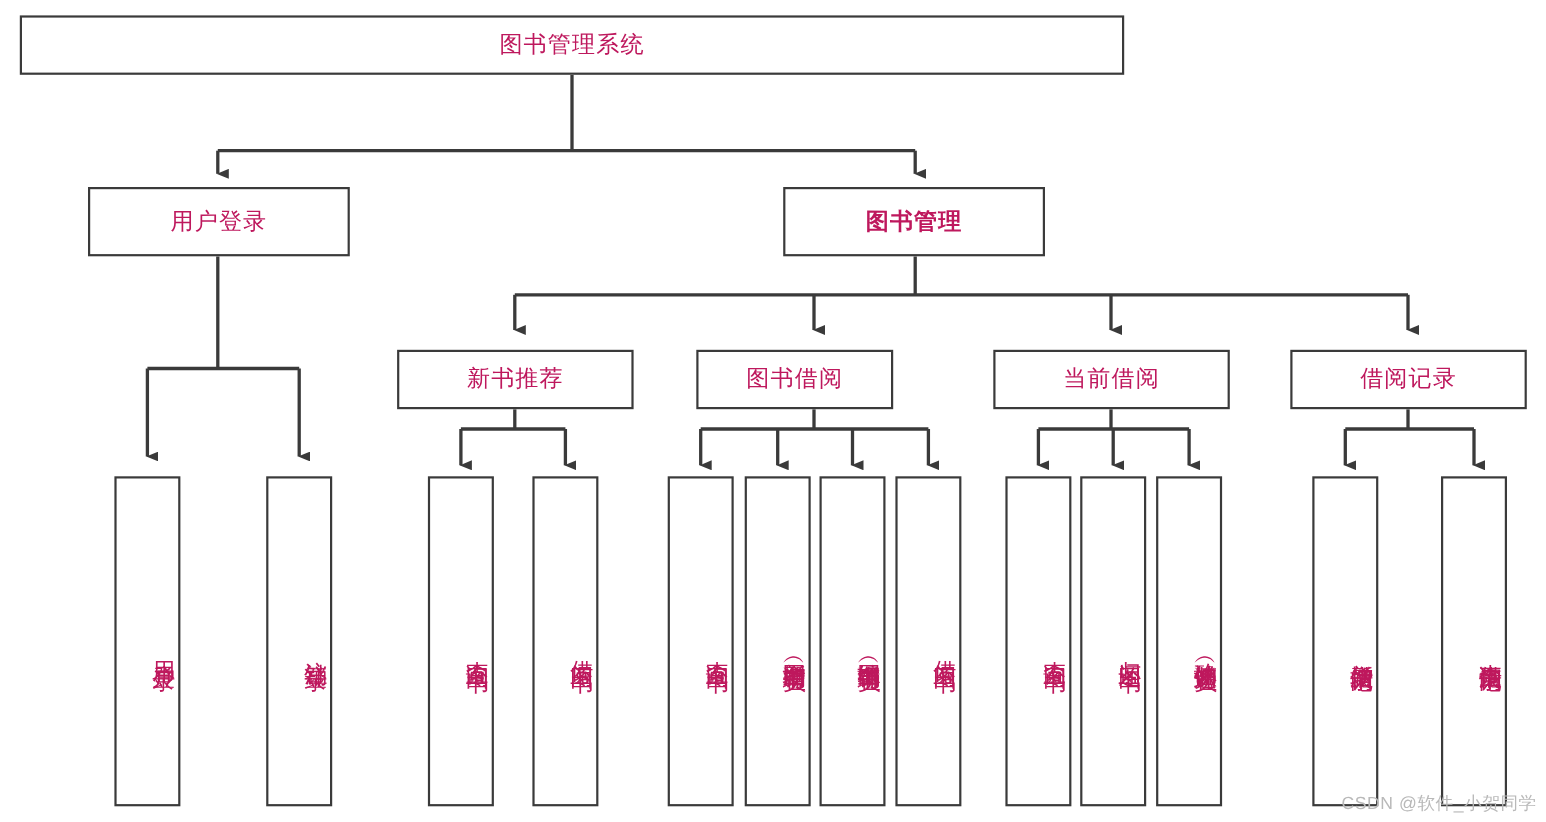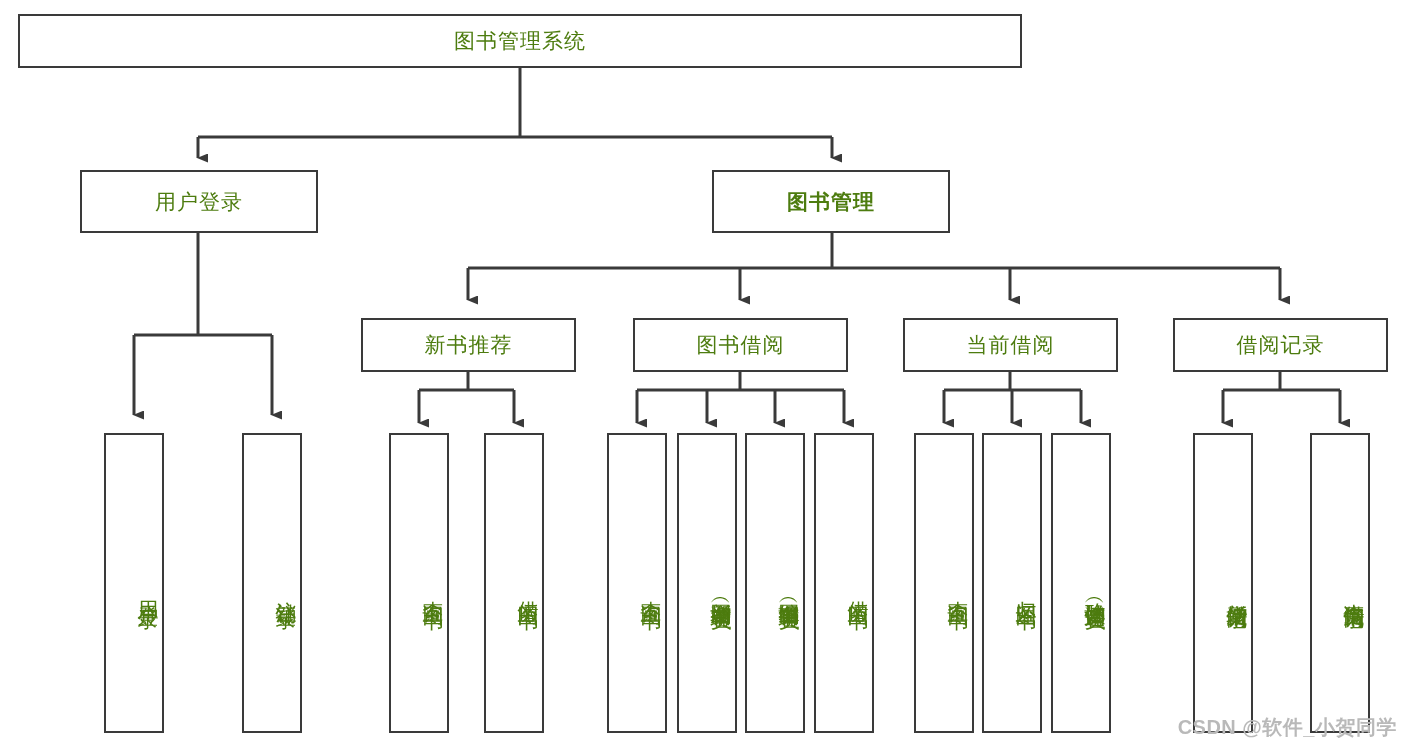--- a/index.html
+++ b/index.html
@@ -22,21 +22,21 @@
     left: 0;
     top: 0;
     width: 1405px;
     height: 747px;
   }
   .node {
     position: absolute;
     box-sizing: border-box;
     border: 2px solid #3a3a3a;
     background: #ffffff;
-    color: #4d7c0f;
+    color: #be185d;
     display: flex;
     align-items: center;
     justify-content: center;
     text-align: center;
     z-index: 2;
   }
   .node.horiz {
     font-size: 21px;
     letter-spacing: 1px;
     line-height: 1.1;
@@ -53,26 +53,25 @@
   .node.vert.long {
     letter-spacing: 1px;
   }
   .node .label {
     display: block;
   }
   #watermark {
     position: absolute;
     right: 8px;
     bottom: 6px;
-    font-size: 20px;
+    font-size: 16px;
     color: #b9b9b9;
     white-space: nowrap;
     z-index: 3;
     letter-spacing: 0.5px;
-    font-weight: bold;
   }
 </style>
 </head>
 <body>
 
 <div id="canvas">
 
   <svg id="edges" viewBox="0 0 1405 747" xmlns="http://www.w3.org/2000/svg">
     <defs>
       <marker id="arrow" markerWidth="9" markerHeight="11" refX="4.5" refY="10" orient="auto" markerUnits="userSpaceOnUse">
@@ -130,21 +129,21 @@
   <div class="node horiz" style="left:80px; top:170px; width:238px; height:63px;">
     <span class="label">用户登录</span>
   </div>
   <div class="node horiz" style="left:712px; top:170px; width:238px; height:63px;font-weight:bold;">
     <span class="label">图书管理</span>
   </div>
 
   <div class="node horiz" style="left:361px; top:318px; width:215px; height:54px;">
     <span class="label">新书推荐</span>
   </div>
-  <div class="node horiz" style="left:633px; top:318px; width:215px; height:54px;">
+  <div class="node horiz" style="left:633px; top:318px; width:179px; height:54px;">
     <span class="label">图书借阅</span>
   </div>
   <div class="node horiz" style="left:1173px; top:318px; width:215px; height:54px;">
     <span class="label">借阅记录</span>
   </div>
   <div class="node horiz" style="left:903px; top:318px; width:215px; height:54px;">
     <span class="label">当前借阅</span>
   </div>
 
   <div class="node vert" style="left:104px; top:433px; width:60px; height:300px;">

